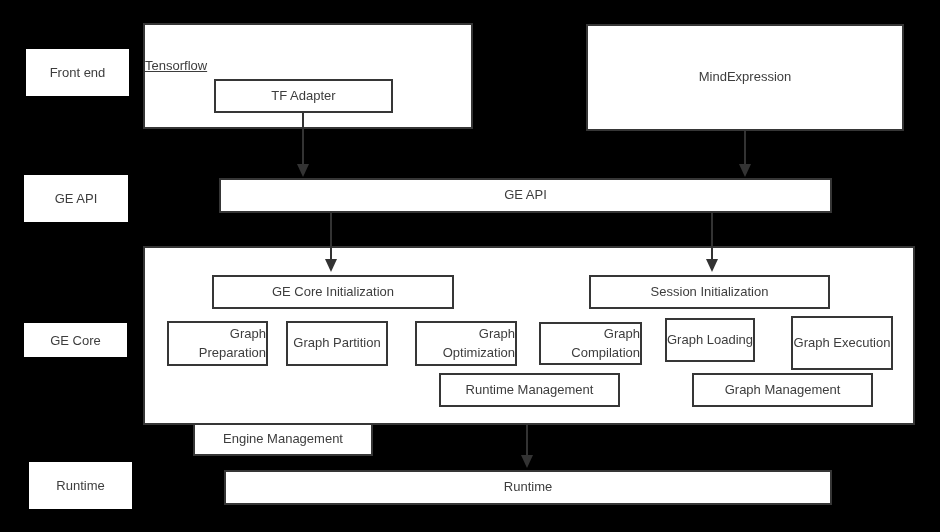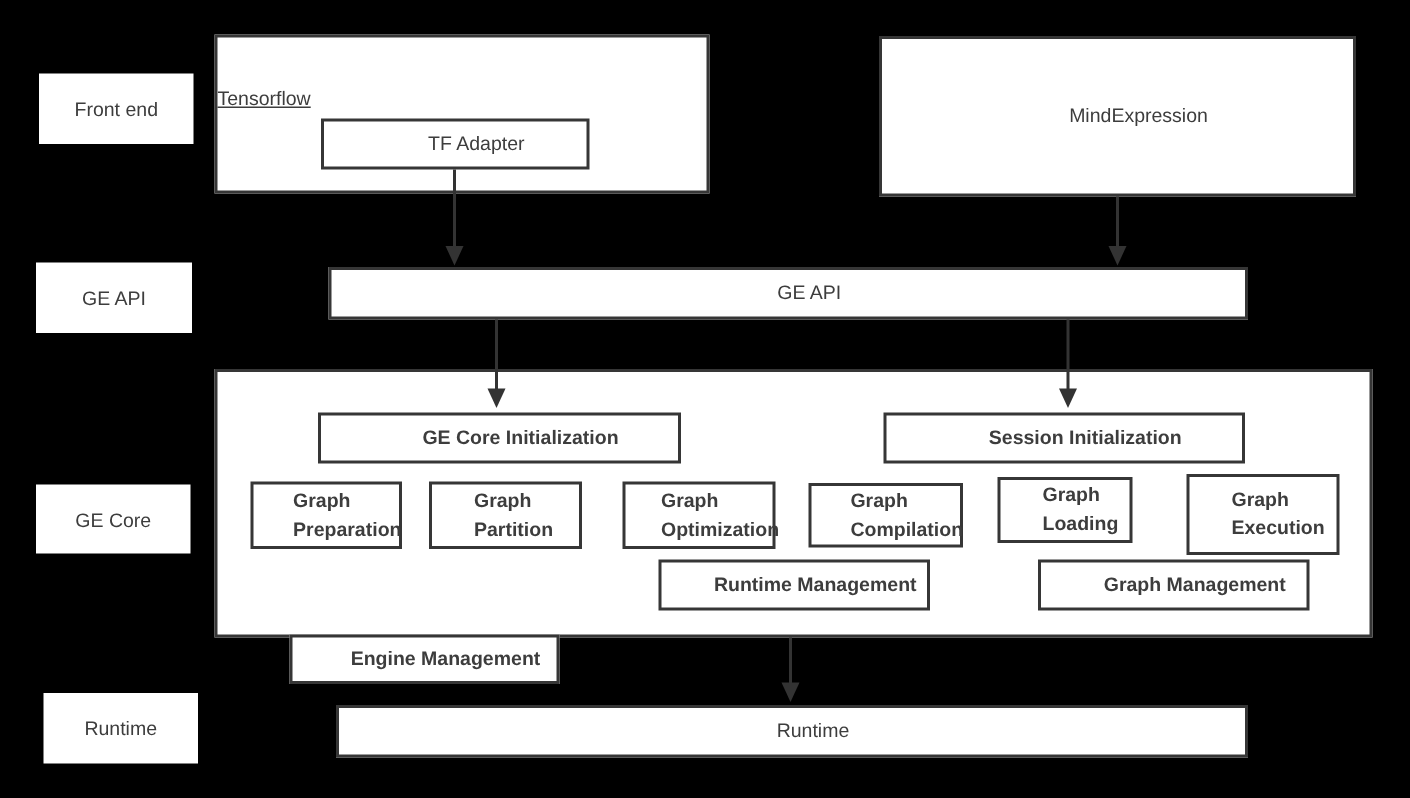--- a/index.html
+++ b/index.html
@@ -31,23 +31,22 @@
   .box {
     position: absolute;
     background: var(--fill);
     border: 2px solid var(--border);
     box-sizing: border-box;
   }
   .centered {
     display: flex;
     align-items: center;
     justify-content: center;
-    text-align: left;
+    text-align: right;
     line-height: 1.45;
-    padding-left: 28px;
   }
   .panel-title {
     position: absolute;
     top: 33px;
     left: 0;
     right: 0;
     text-align: left;
     text-decoration: underline;
   }
   .arrow { position: absolute; width: 12px; }
@@ -74,21 +73,21 @@
 <body>
 
 <div class="canvas">
 
   <div class="side-label" style="left:26px; top:49px; width:103px; height:47px;">
     <span>Front end</span>
   </div>
   <div class="side-label" style="left:24px; top:175px; width:104px; height:47px;">
     <span>GE API</span>
   </div>
-  <div class="side-label" style="left:24px; top:323px; width:103px; height:46px;">
+  <div class="side-label" style="left:24px; top:323px; width:103px; height:34px;">
     <span>GE Core</span>
   </div>
   <div class="side-label" style="left:29px; top:462px; width:103px; height:47px;">
     <span>Runtime</span>
   </div>
 
   <div class="box" style="left:143px; top:23px; width:330px; height:106px;">
     <div class="panel-title">Tensorflow</div>
     <div class="box centered" style="left:69px; top:54px; width:179px; height:34px;">
       <span>TF Adapter</span>
@@ -96,21 +95,21 @@
   </div>
 
   <div class="box centered" style="left:586px; top:24px; width:318px; height:107px;">
     <span>MindExpression</span>
   </div>
 
   <div class="box centered" style="left:219px; top:178px; width:613px; height:35px;">
     <span>GE API</span>
   </div>
 
-  <div class="box" style="left:143px; top:246px; width:772px; height:179px;font-weight:bold;">
+  <div class="box" style="left:143px; top:246px; width:772px; height:179px;">
 
     <div class="box centered" style="left:67px; top:27px; width:242px; height:34px;">
       <span>GE Core Initialization</span>
     </div>
     <div class="box centered" style="left:444px; top:27px; width:241px; height:34px;">
       <span>Session Initialization</span>
     </div>
 
     <div class="box centered" style="left:22px; top:73px; width:101px; height:45px;">
       <span>Graph Preparation</span>

